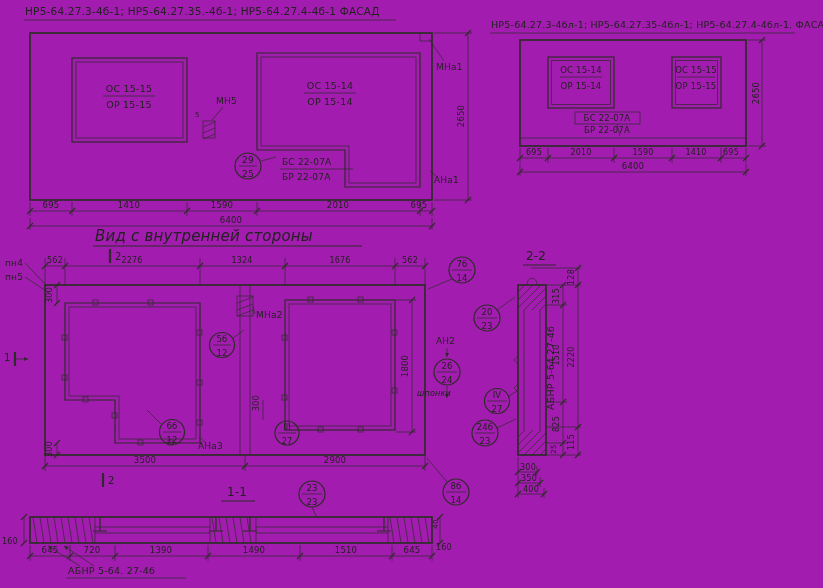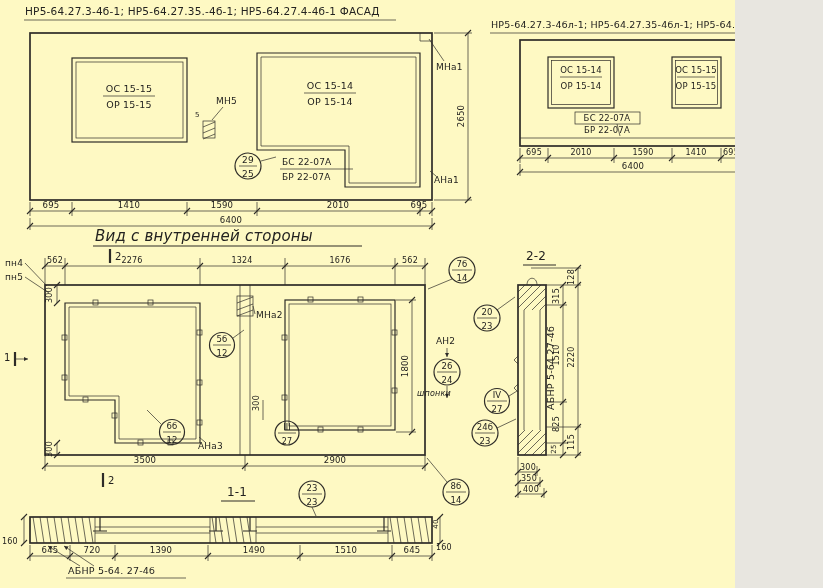--- a/index.html
+++ b/index.html
@@ -1,16 +1,16 @@
 <!DOCTYPE html>
 <html><head>
 <meta charset="utf-8">
 <style>
   html,body{margin:0;padding:0;background:#e8e6e0;}
-  .sheet{width:735px;height:588px;background:#fef9c3;position:relative;overflow:hidden;}
+  .sheet{width:823px;height:588px;background:#a21caf;position:relative;overflow:hidden;}
   svg{display:block}
   .thin{stroke:#2e2c28;stroke-width:.7;fill:none}
   .med2{stroke:#2e2c28;stroke-width:1.2;fill:none}
   .med{stroke:#2e2c28;stroke-width:1.7;fill:none}
   .thick{stroke:#2e2c28;stroke-width:2.2;fill:none}
   .tick{stroke:#2e2c28;stroke-width:1.1;fill:none}
   text{fill:#232220;font-family:"DejaVu Sans",sans-serif;letter-spacing:.2px}
   .t7{font-size:7px}.t8{font-size:8px}.t85{font-size:8.5px}.t9{font-size:9px}
   .t95{font-size:9.5px}.t10{font-size:10px}.t105{font-size:10.5px}.t12{font-size:12px}.t15{font-size:15px}
   .mid{text-anchor:middle}

